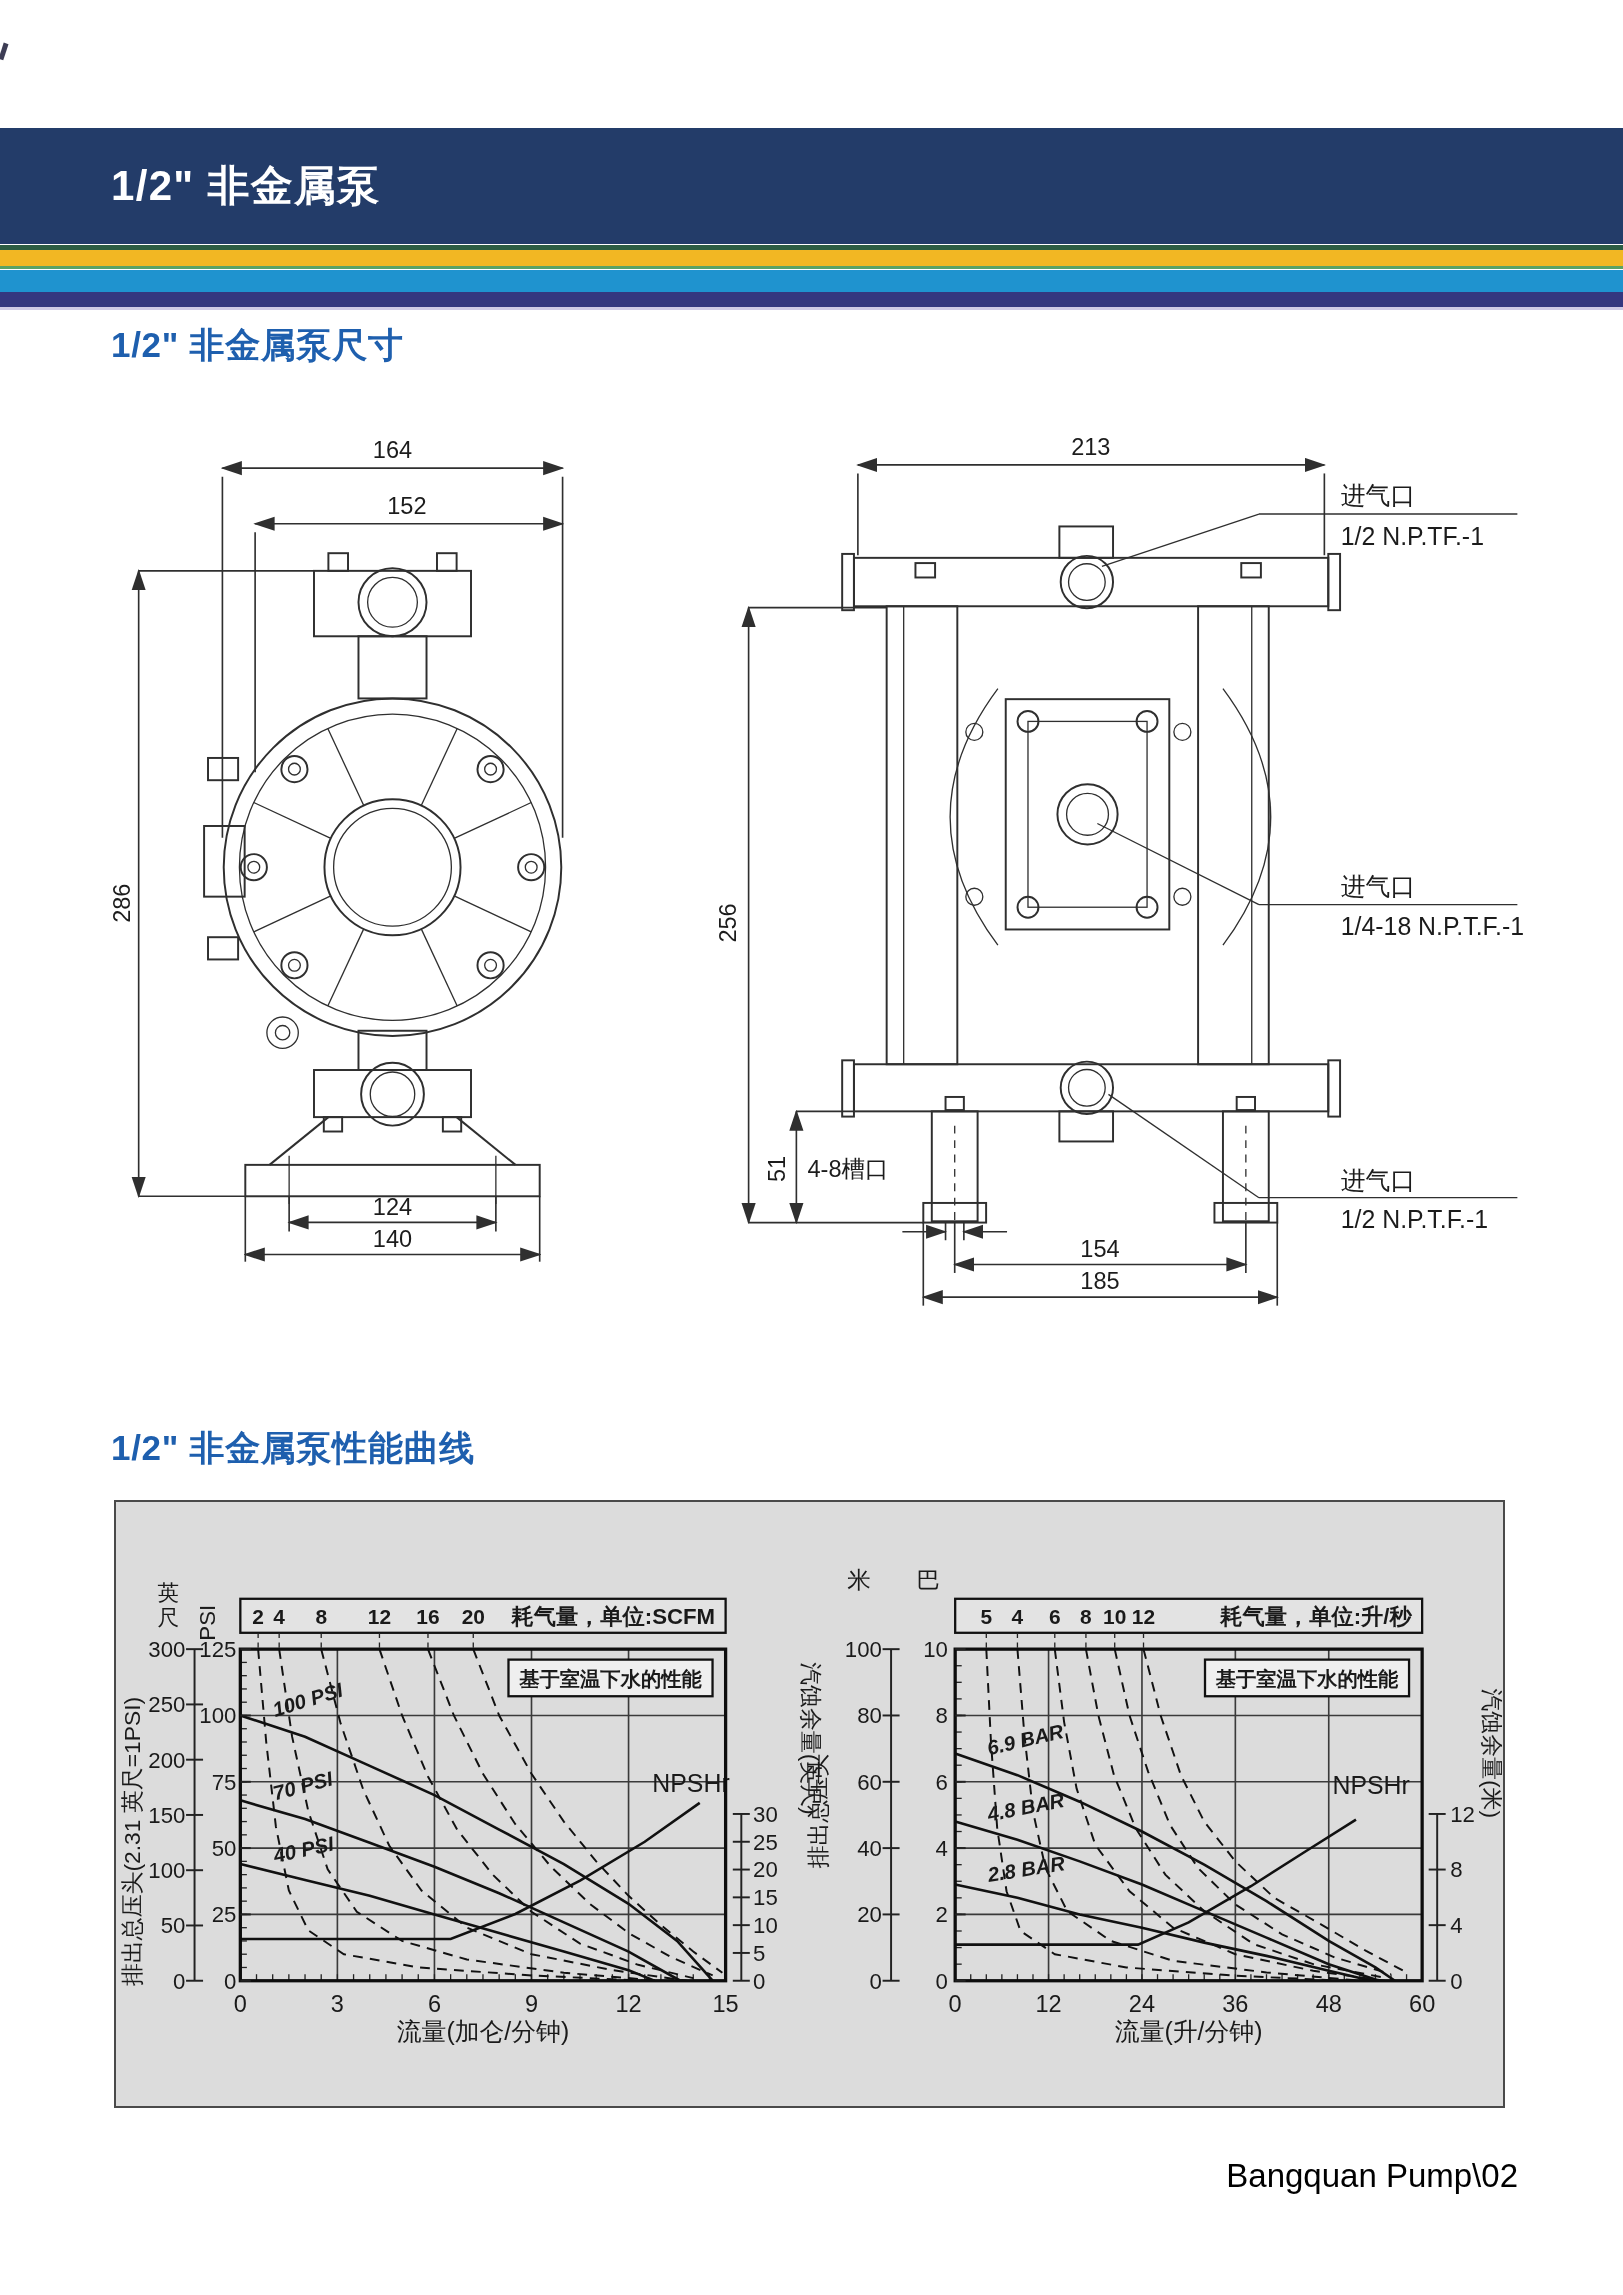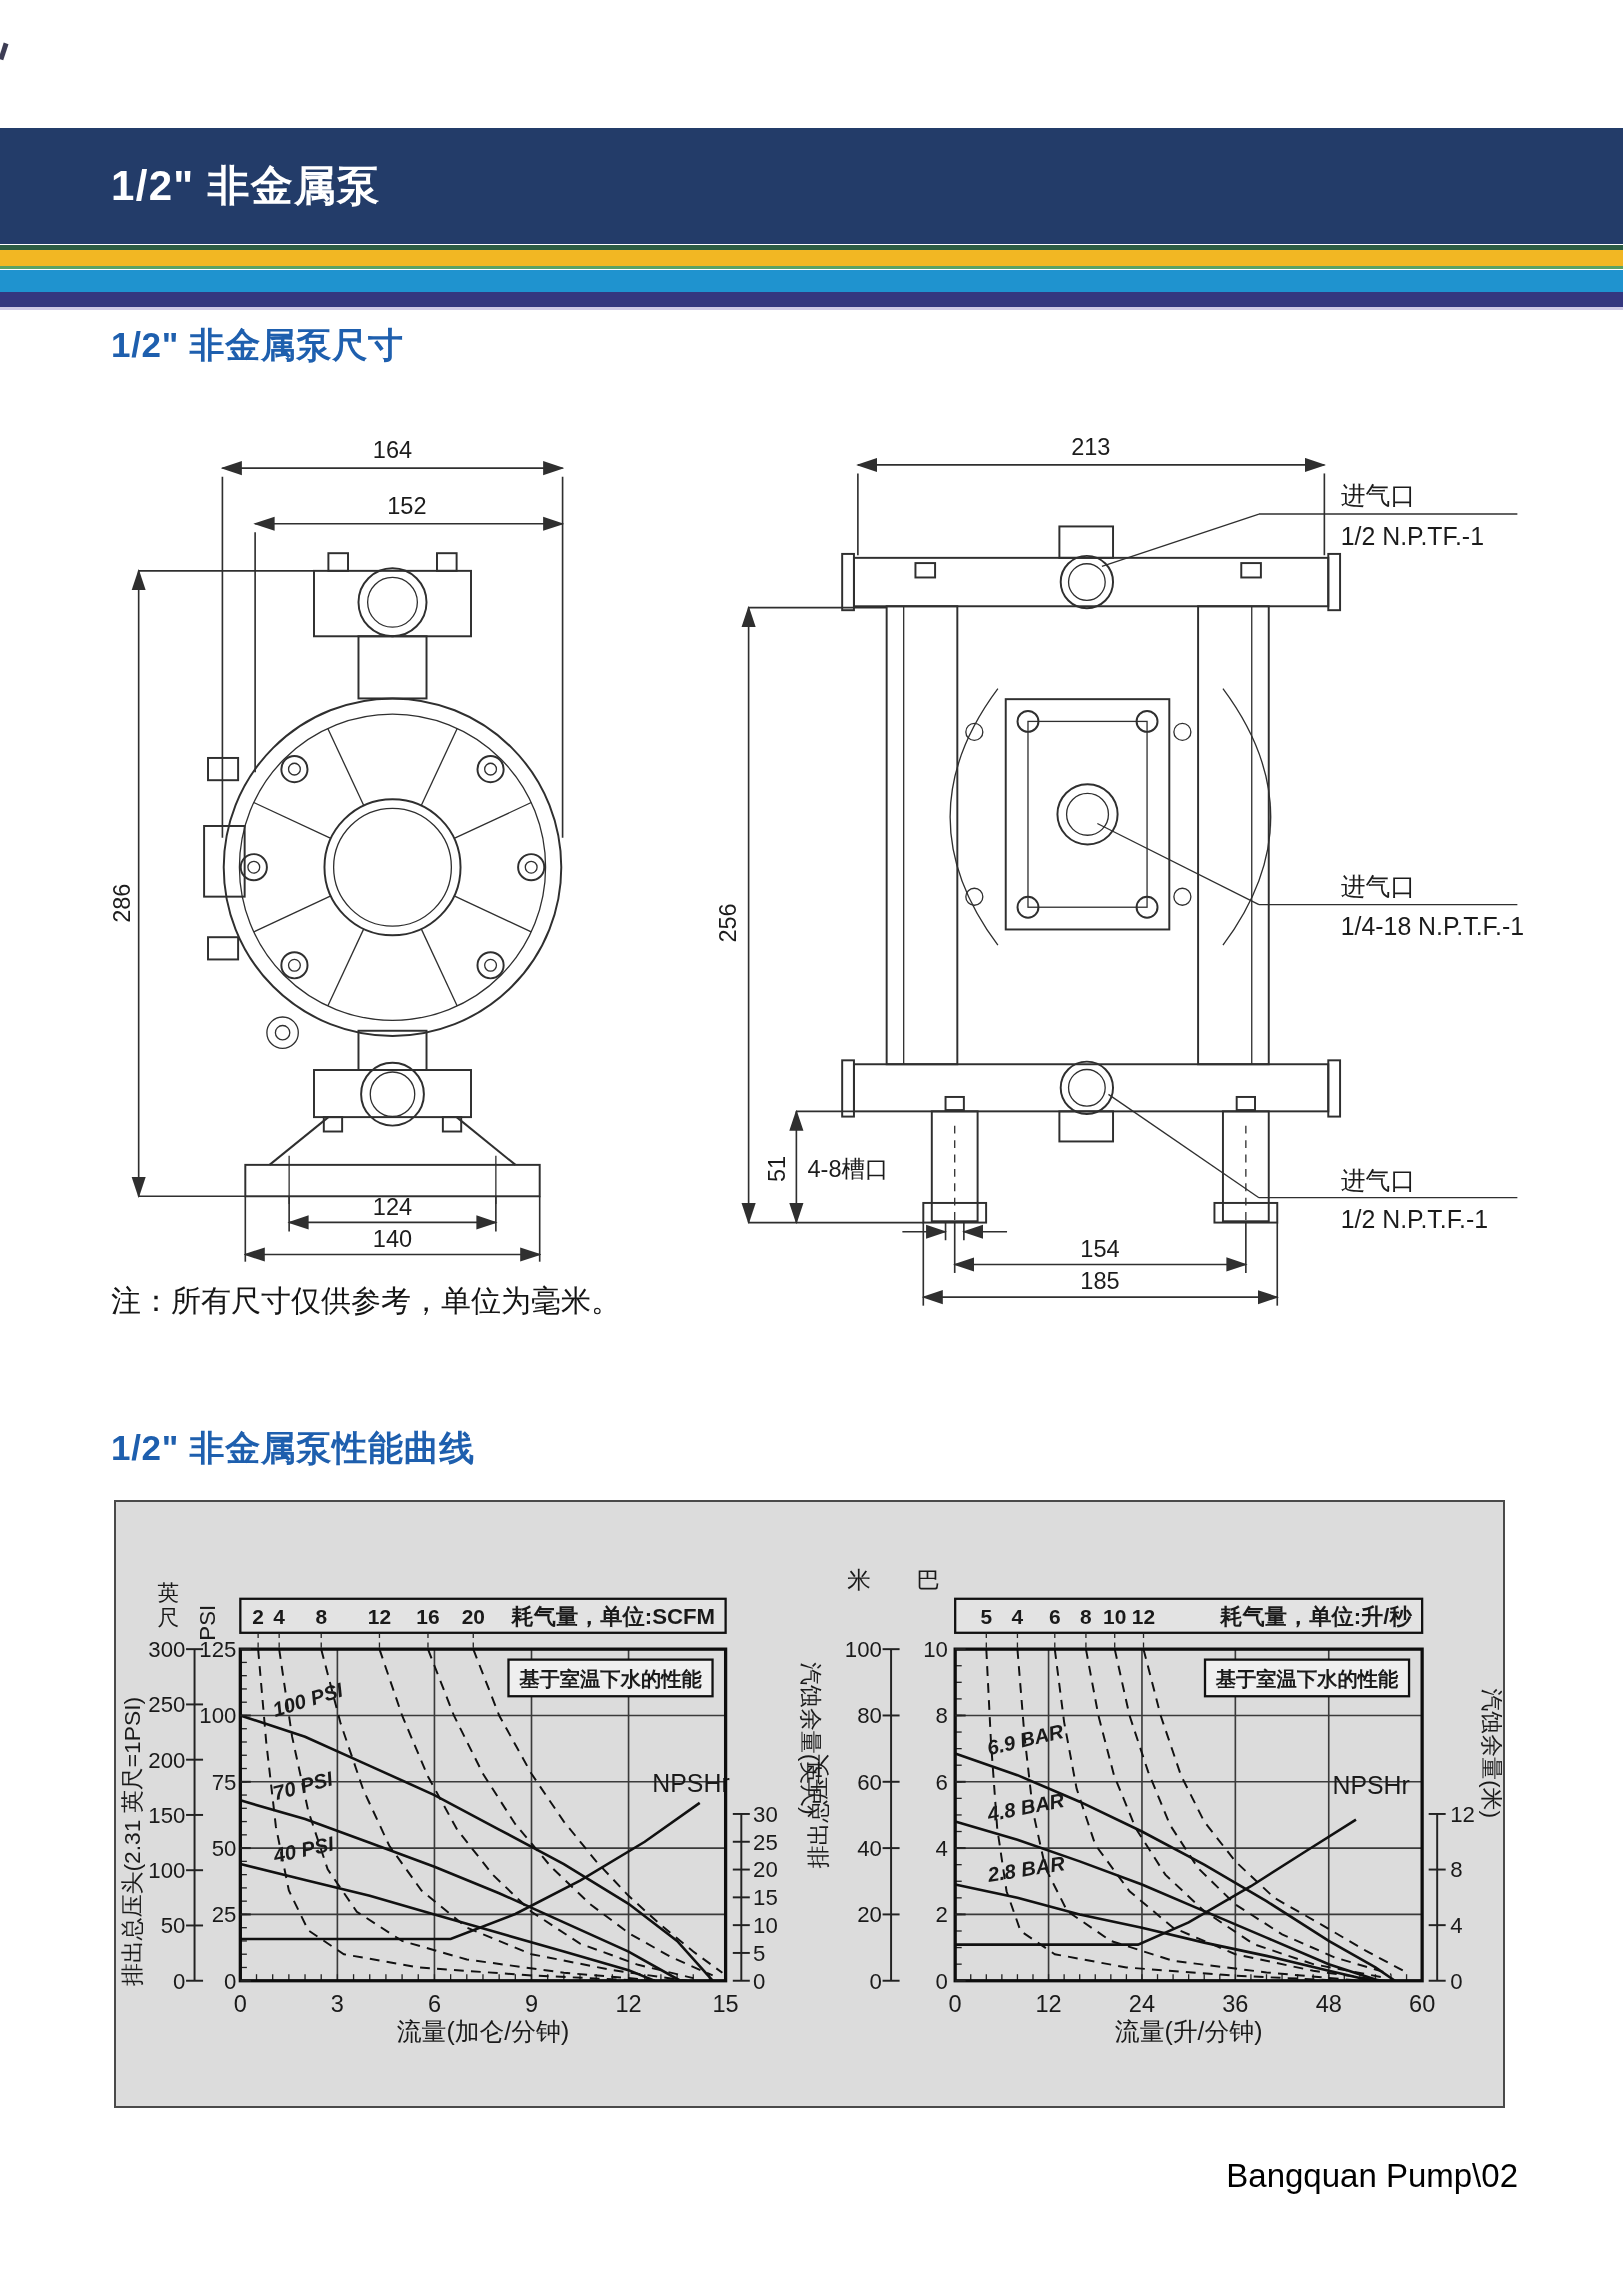--- a/index.html
+++ b/index.html
@@ -227,21 +227,20 @@
       <text class="lbltxt" x="990" y="808">1/4-18 N.P.T.F.-1</text>
     </g>
     <g>
       <line class="dwg-thin" x1="635" y1="1052" x2="865" y2="1210"></line>
       <line class="dwg-thin" x1="865" y1="1210" x2="1260" y2="1210"></line>
       <text class="lbltxt" x="990" y="1196">进气口</text>
       <text class="lbltxt" x="990" y="1256">1/2 N.P.T.F.-1</text>
     </g>
   </svg>
 
-  <div class="note">注：所有尺寸仅供参考，单位为毫米。</div>
 
   <div class="section-title" id="sec-curves">1/2" 非金属泵性能曲线</div>
 
   <div class="chart-panel">
     <svg id="charts-svg" width="1386" height="603" viewBox="0 0 2119 922">
         <g>
           <g stroke="#3a3a3a" stroke-width="2.5">
             <line x1="190" y1="630.6" x2="932" y2="630.6"></line>
             <line x1="190" y1="529.2" x2="932" y2="529.2"></line>
             <line x1="190" y1="427.8" x2="932" y2="427.8"></line>

